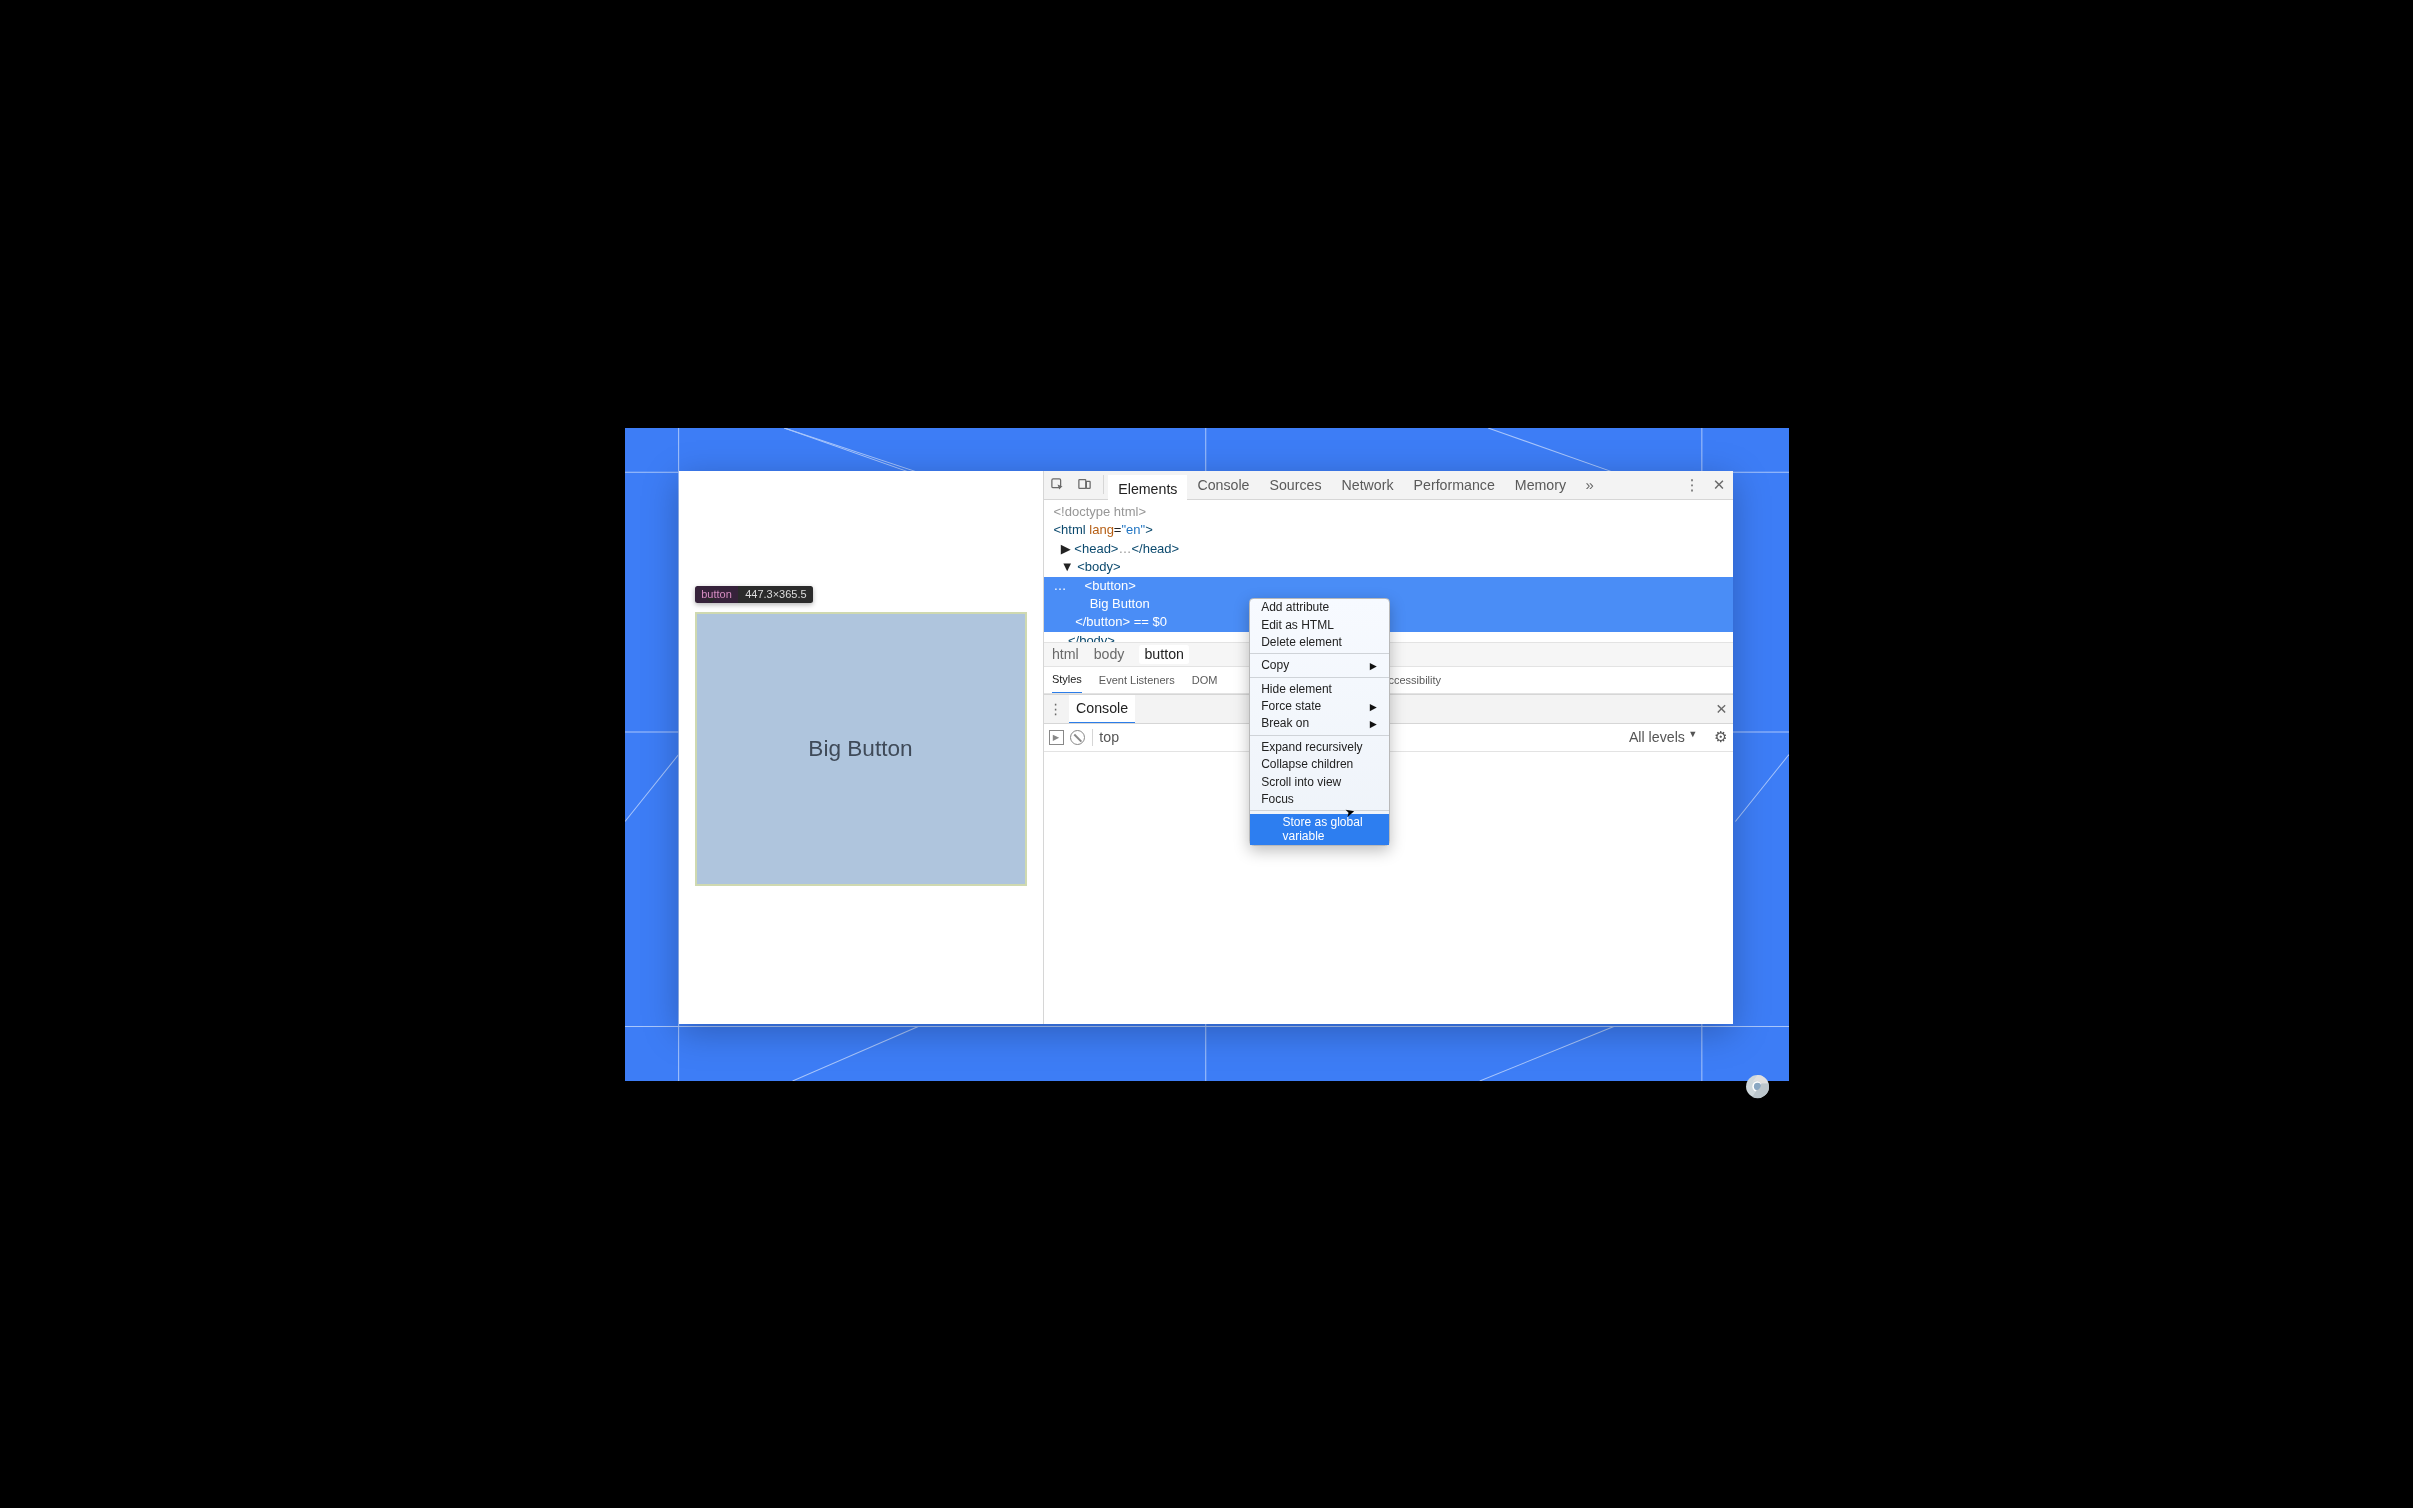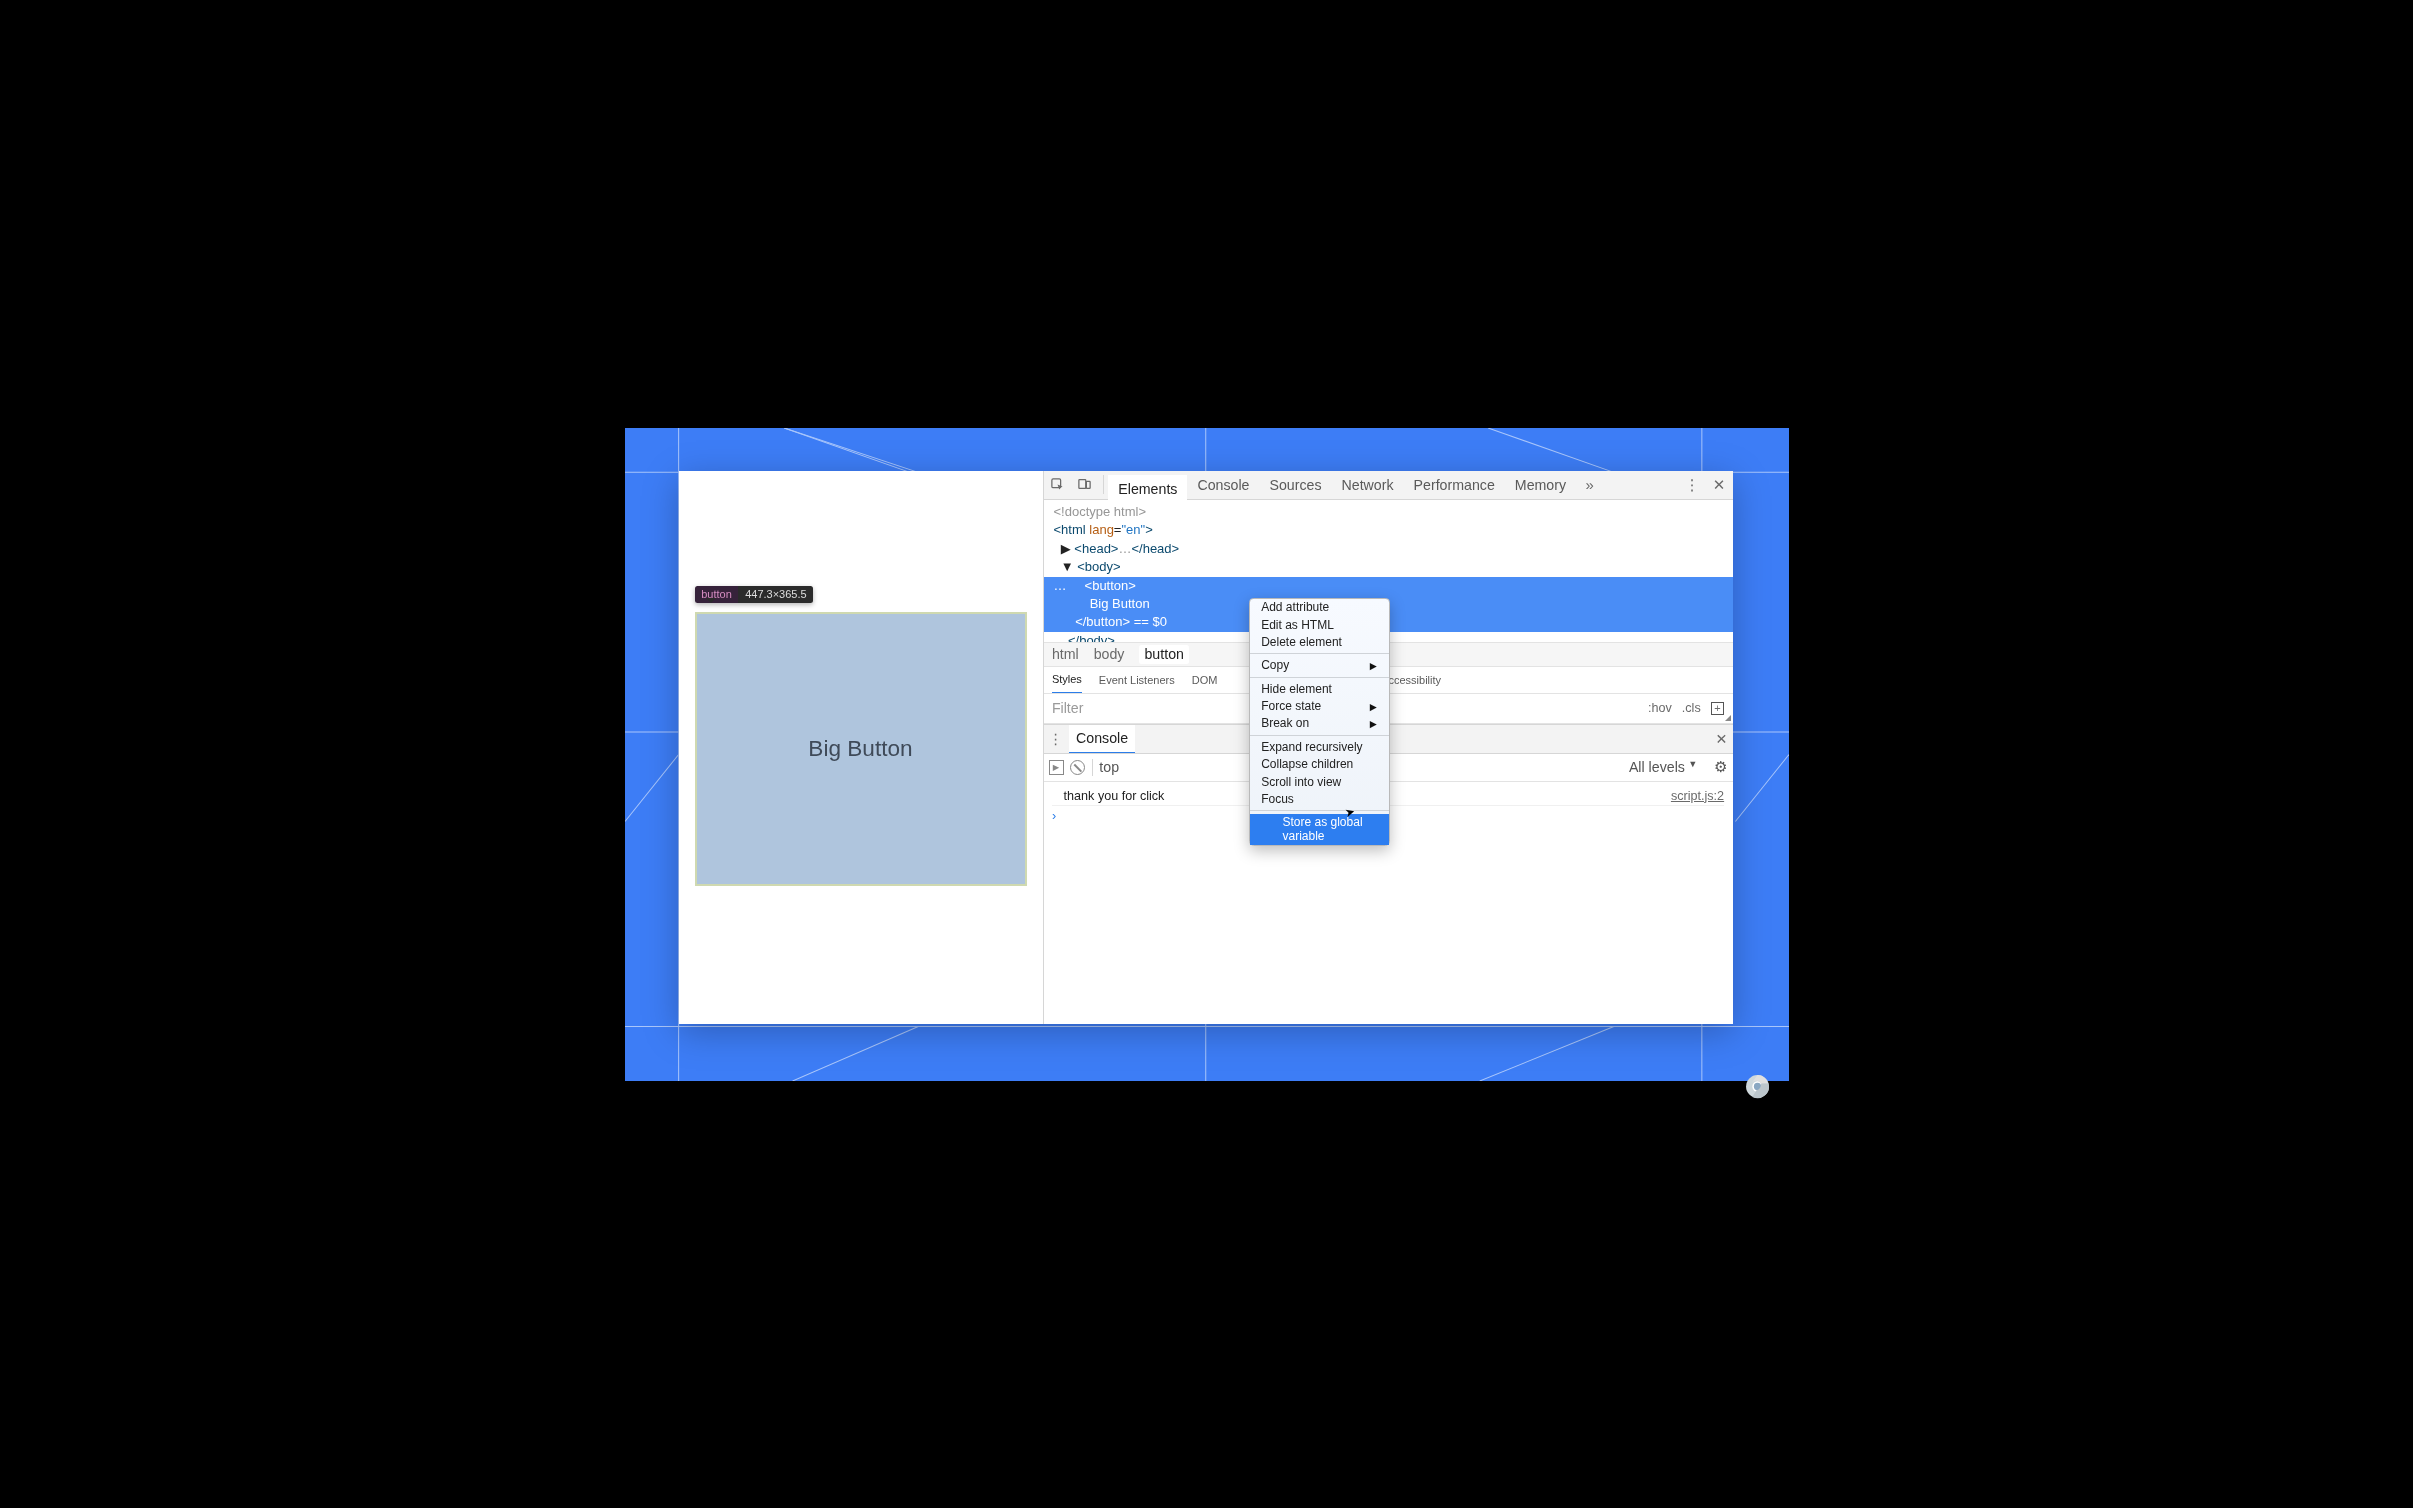--- a/index.html
+++ b/index.html
@@ -319,29 +319,20 @@
       <div class="subtabs">
         <div class="stab active">
             <span>Styles</span>
           </div>
         <div class="stab"><span>Event Listeners</span></div>
         <div class="stab" style="overflow:hidden; max-width:37px; white-space:nowrap;">DOM</div>
         <div class="stab" style="margin-left:109px; overflow:hidden;"><span>rties</span></div>
         <div class="stab"><span>Accessibility</span></div>
       </div>
 
-      <div class="filterbar">
-        <div class="filtertext">Filter</div>
-        <div class="right">
-          <span>:hov</span>
-          <span>.cls</span>
-          <span class="plusbox">+</span>
-        </div>
-        <div class="tri"></div>
-      </div>
 
       <div class="drawer-tabbar">
         <span style="color:#6a6a6a;">⋮</span>
         <span class="lbl">Console</span>
         <span class="close">✕</span>
       </div>
 
       <div class="console-toolbar">
         <span class="playbox">▶</span>
         <span class="nosym"></span>
@@ -350,27 +341,20 @@
             <span>top</span>
           </span>
         <div class="spacer"></div>
         <span class="dd">
             <span>All levels</span> 
             <span style="font-size:9.2px;">▼</span>
           </span>
         <span style="margin-left:10px; font-size:15px; color:#555;">⚙</span>
       </div>
 
-      <div class="console-body">
-        <div class="console-line">
-          <span style="padding-left:11.7px;">thank you for click</span>
-          <span class="console-src">script.js:2</span>
-        </div>
-        <div class="prompt">›</div>
-      </div>
 
     </div>
 
     <div class="ctxmenu">
       <div class="item">
           <span>Add attribute</span>
         </div>
       <div class="item">
           <span>Edit as HTML</span>
         </div>

